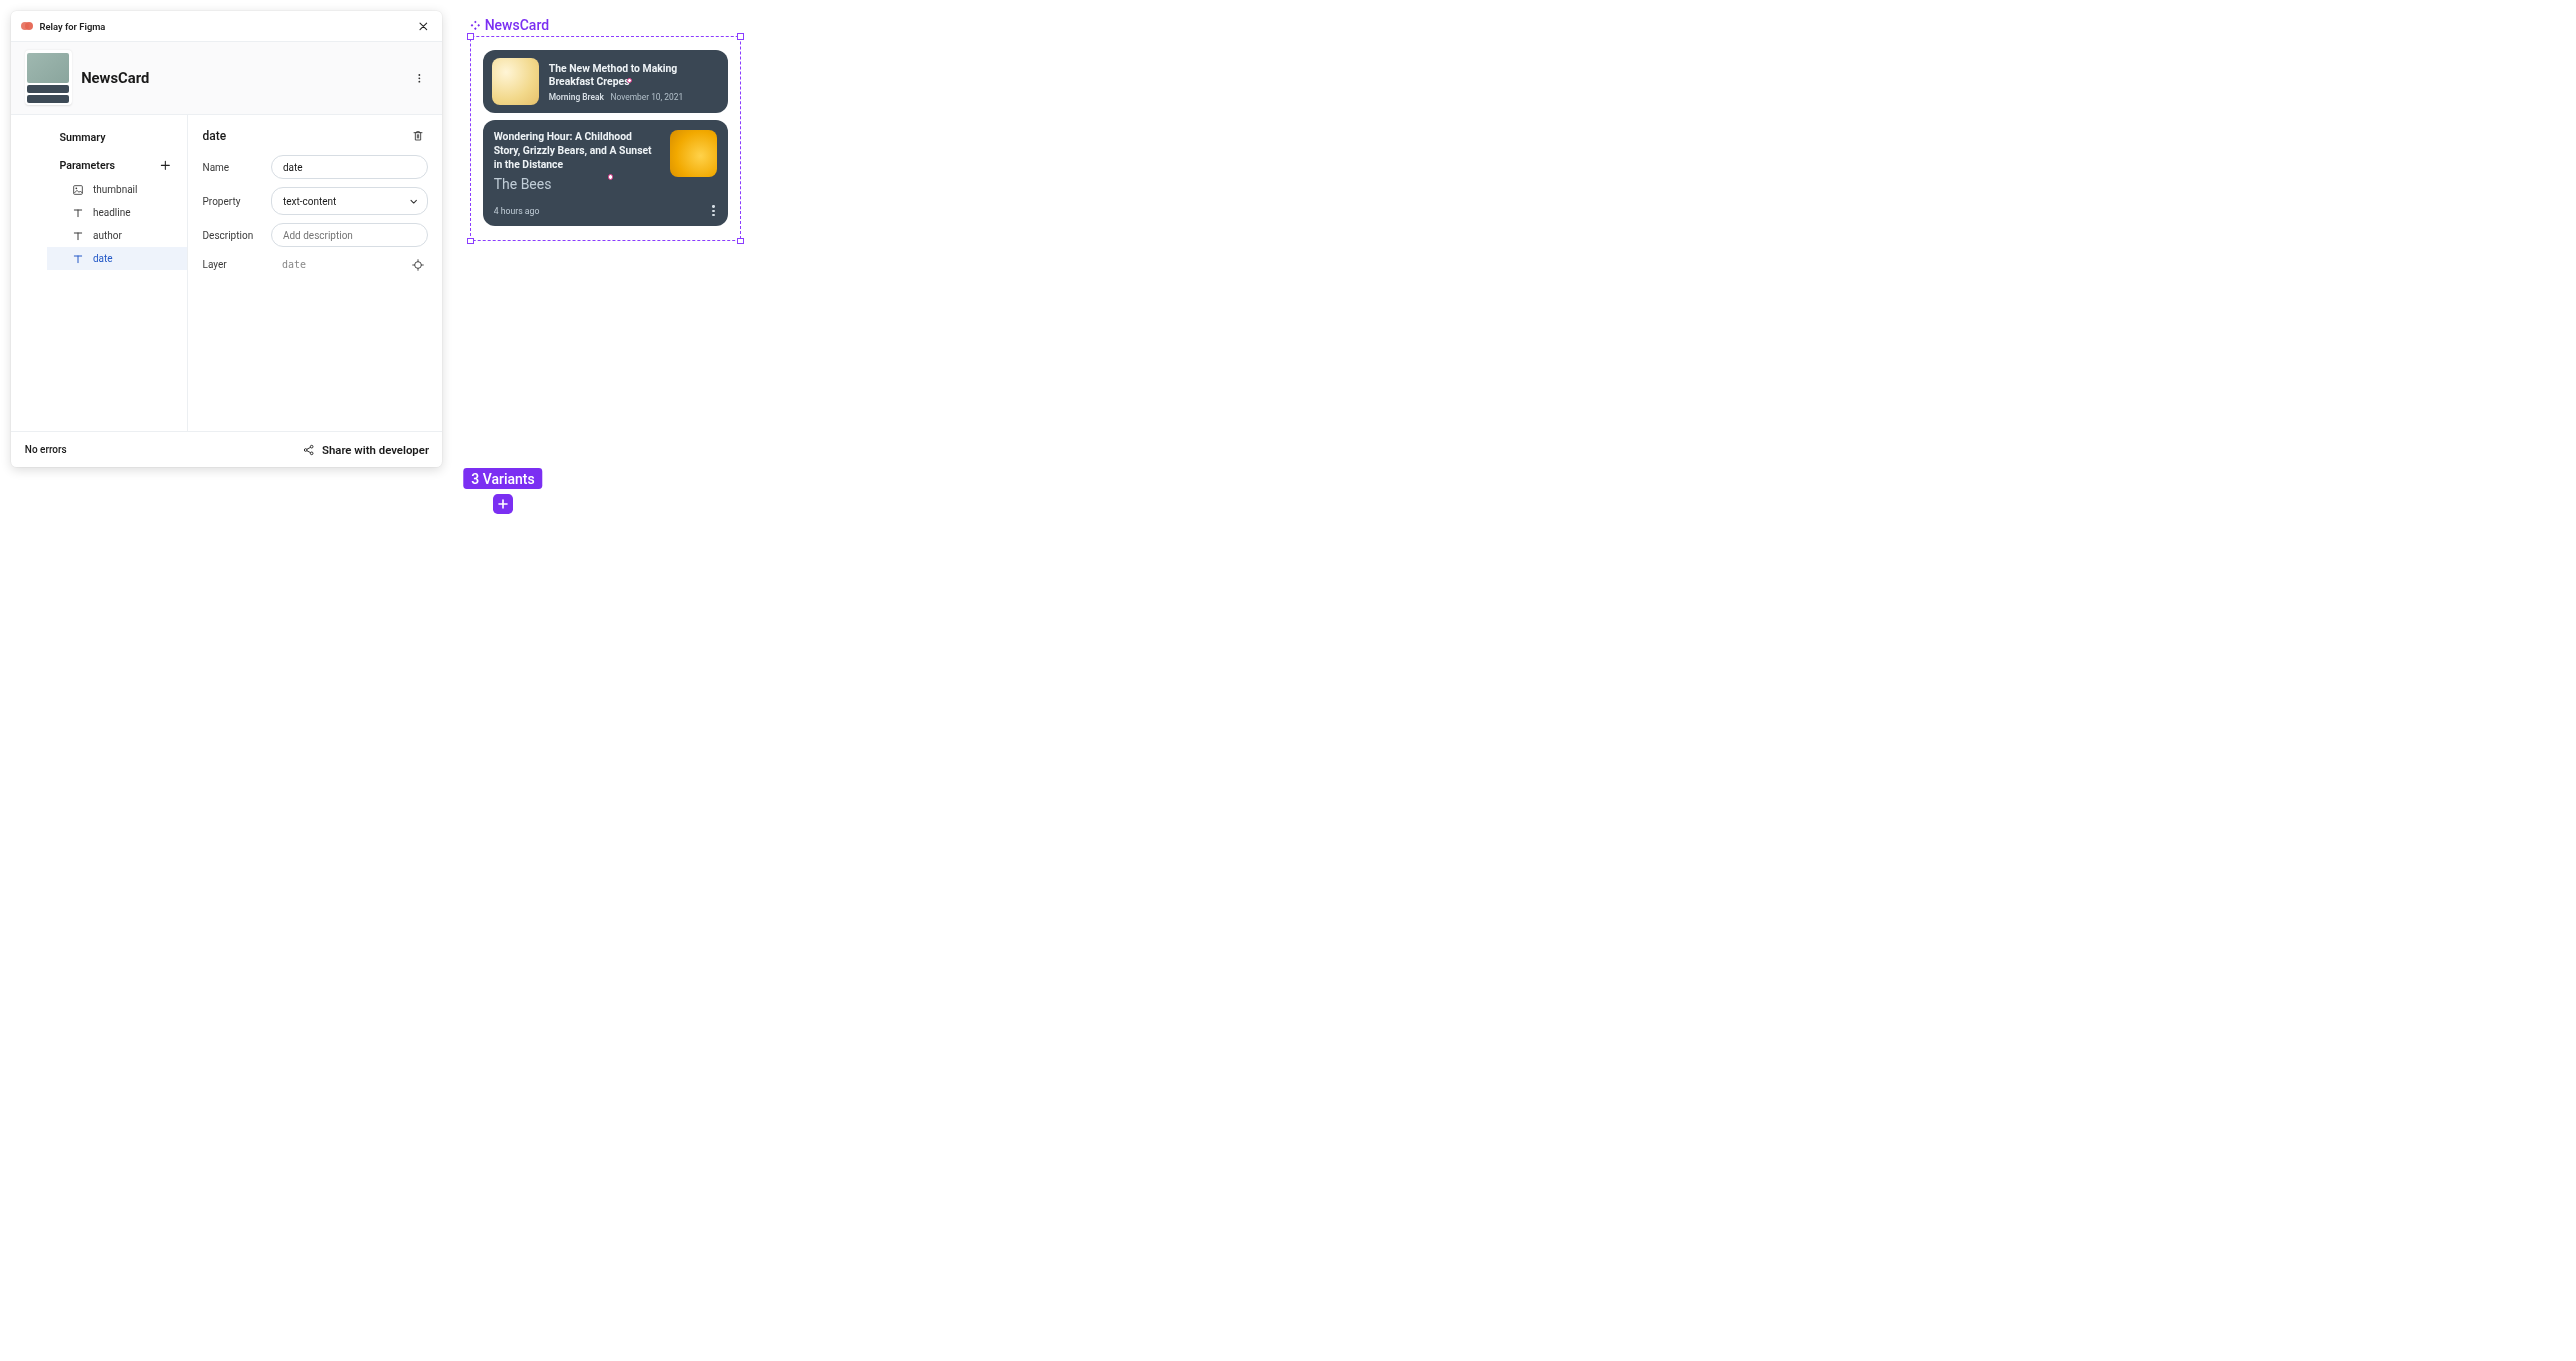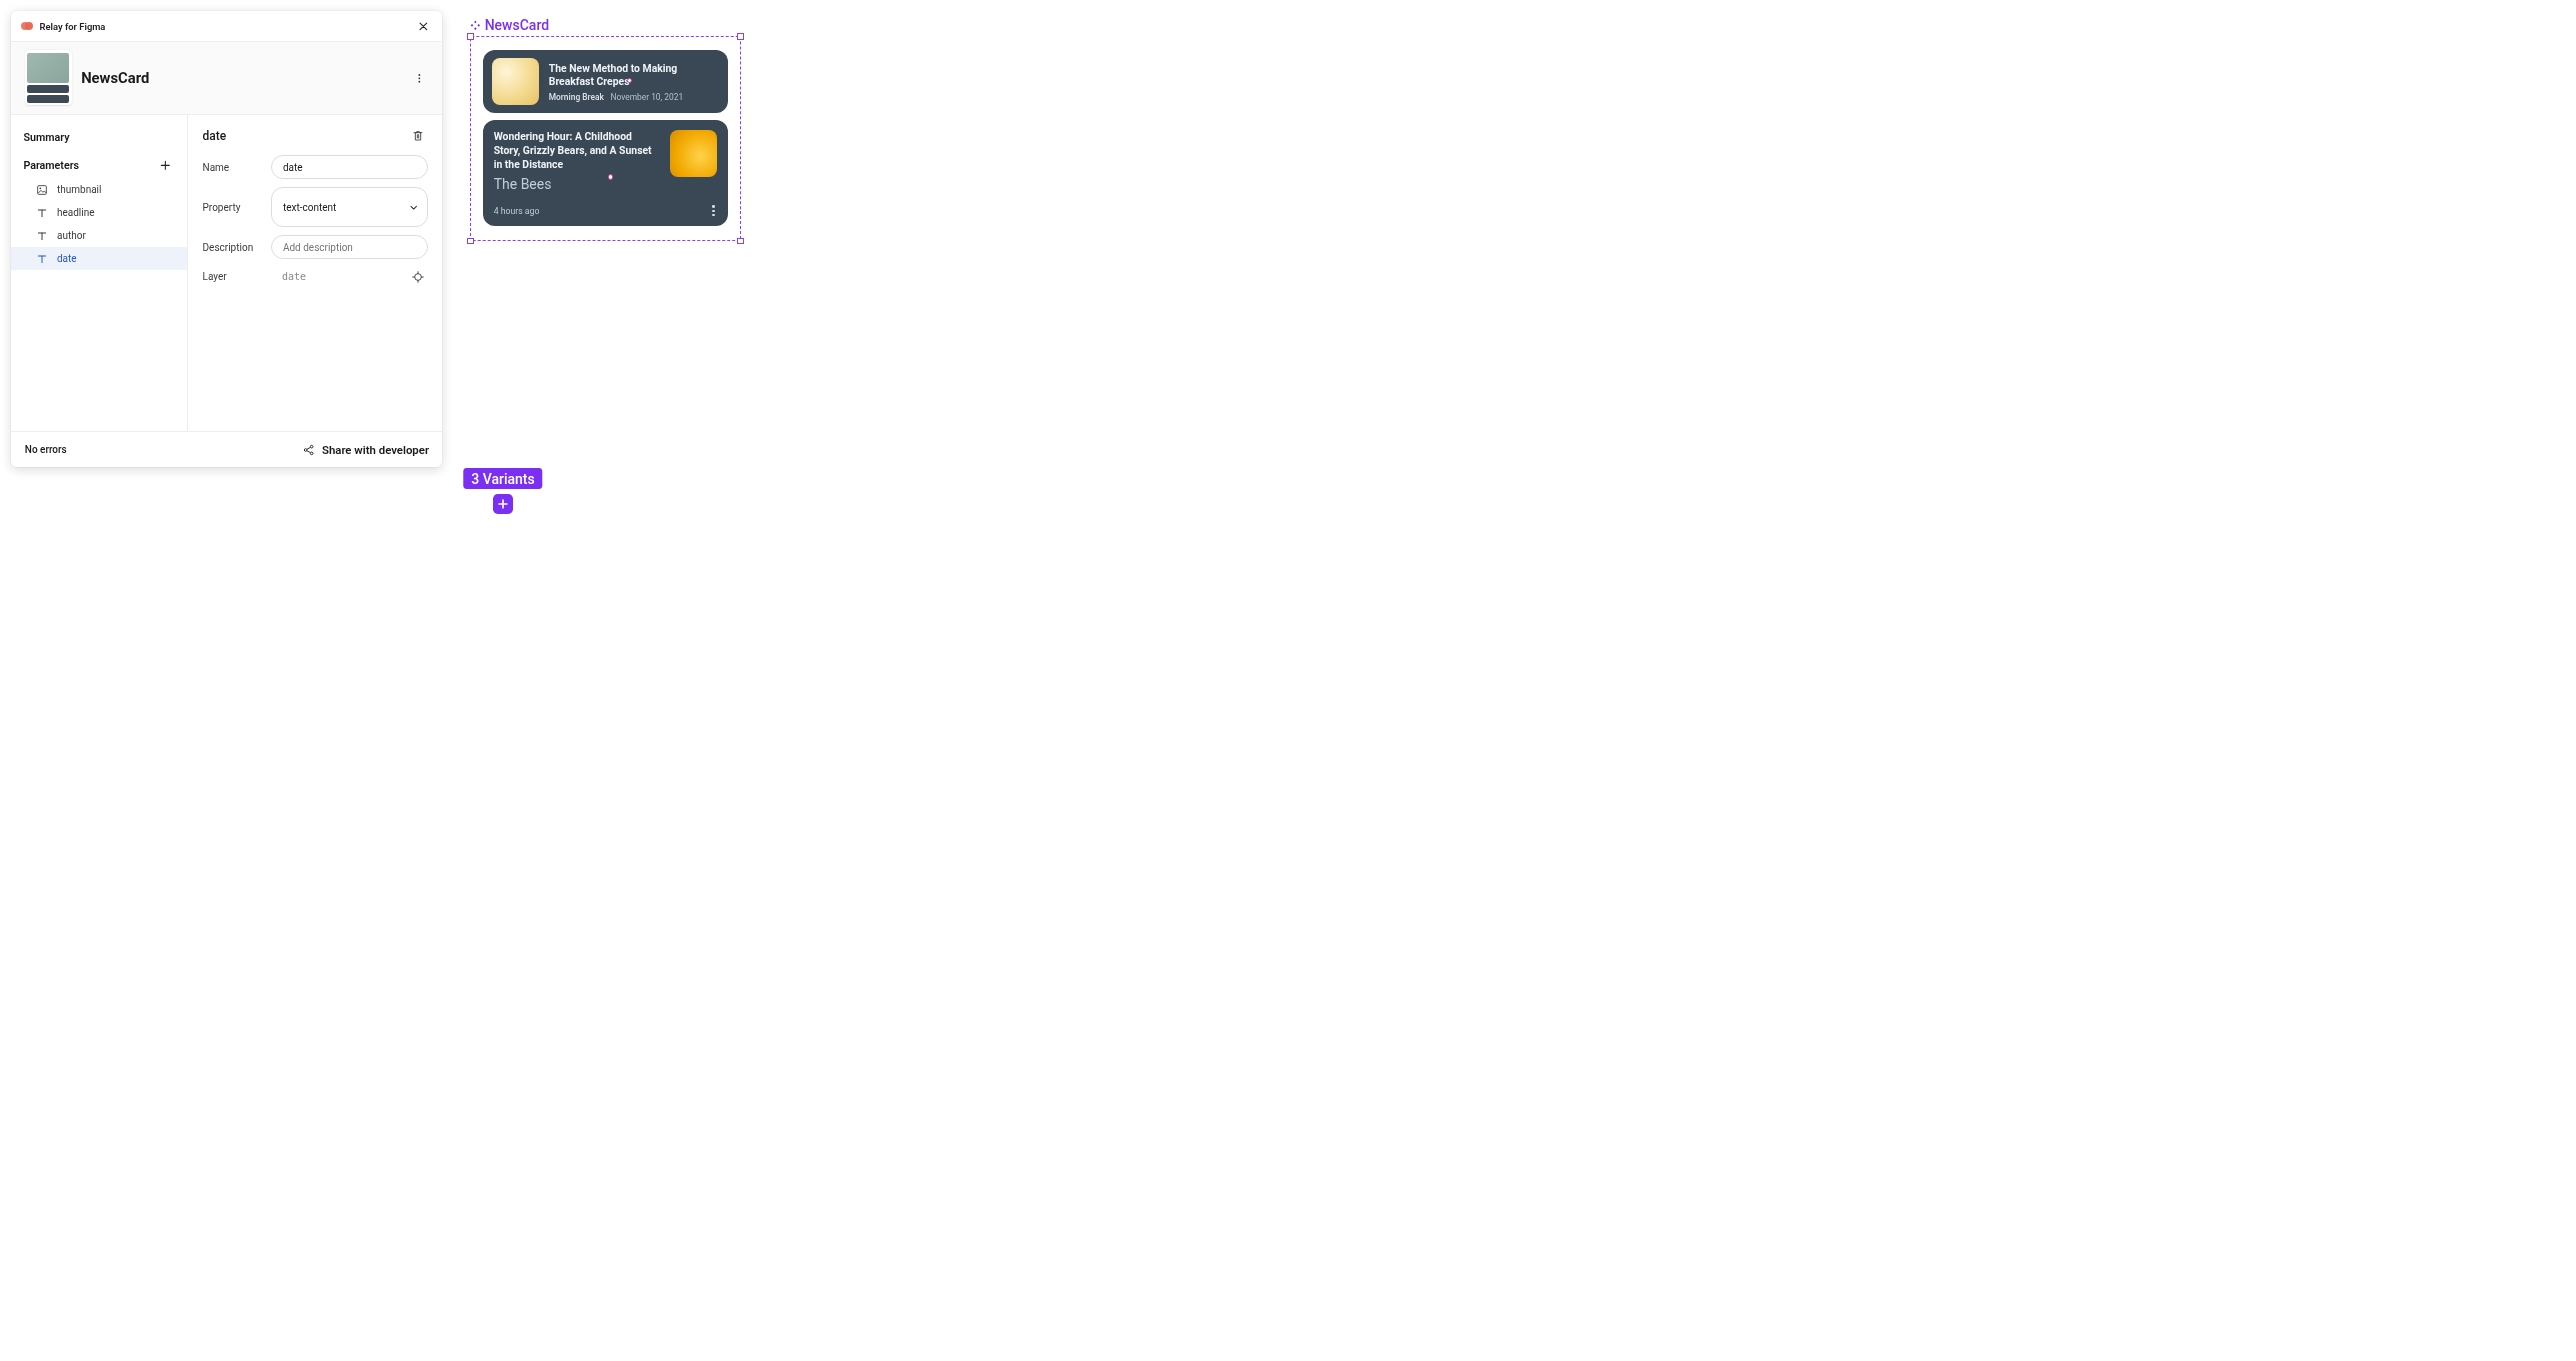--- a/index.html
+++ b/index.html
@@ -49,21 +49,21 @@
     width: 47px; height: 55px;
     background: #fff; border-radius: 4px;
     box-shadow: 0 0.7px 2px rgba(0,0,0,0.1);
     display:flex; flex-direction:column; gap:2px; padding:2.7px;
   }
   .header-thumb .big { flex:1; background: linear-gradient(140deg,#9fb8b0,#8aa59d); border-radius:2px; }
   .header-thumb .row { height:8px; background:#3d4a56; border-radius:2px; }
   .header-title { font-size: 14.8px; font-weight: 700; color:#1a1a1a; flex:1; }
 
   .panel-body { flex:1; display:flex; }
-  .sidebar { width: 190px; border-right: 0.7px solid #eceff2; padding-top: 12px; }
+  .sidebar { width: 190px; border-right: 0.7px solid #eceff2; padding-top: 12px; padding-left: 36px; }
   .side-row {
     display:flex; align-items:center; justify-content:space-between;
     padding: 3.4px 12px; min-height:21.5px;
     font-size: 10.7px; color:#1a1a1a; font-weight:500;
   }
   .side-row.bold { font-weight:600; }
   .param-item {
     display:flex; align-items:center; gap:9.4px;
     padding: 4px 12px 4px 25.5px; min-height:23px;
     font-family: ui-monospace, Menlo, Consolas, monospace;
@@ -79,21 +79,21 @@
   .detail-title-row { display:flex; align-items:center; justify-content:space-between; margin-bottom: 9.4px; }
   .detail-title { font-size:12px; font-weight:500; color:#1a1a1a; }
   .field-row { display:flex; align-items:center; gap:10.7px; margin: 8px 0; }
   .field-label { width:58px; font-size:10px; color:#3a3a3a; }
   .pill-input {
     flex:1; height:24px; border:0.7px solid #d7dde3; border-radius:12px;
     padding: 0 10.7px; font-size:10px; color:#1a1a1a; outline:none;
     background:#fff;
   }
   .pill-select {
-    flex:1; height:40px; border:0.7px solid #d7dde3; border-radius:12px;
+    flex:1; height:28px; border:0.7px solid #d7dde3; border-radius:12px;
     padding: 0 8px 0 10.7px; font-size:10px; color:#1a1a1a;
     display:flex; align-items:center; justify-content:space-between;
     cursor:pointer; background:#fff;
   }
   .layer-value { flex:1; font-family: ui-monospace, Menlo, monospace; font-size:10px; color:#888; padding-left:10.7px; }
 
   .panel-footer {
     height:36px; border-top:0.7px solid #eceff2;
     display:flex; align-items:center; justify-content:space-between;
     padding: 0 13.4px;

